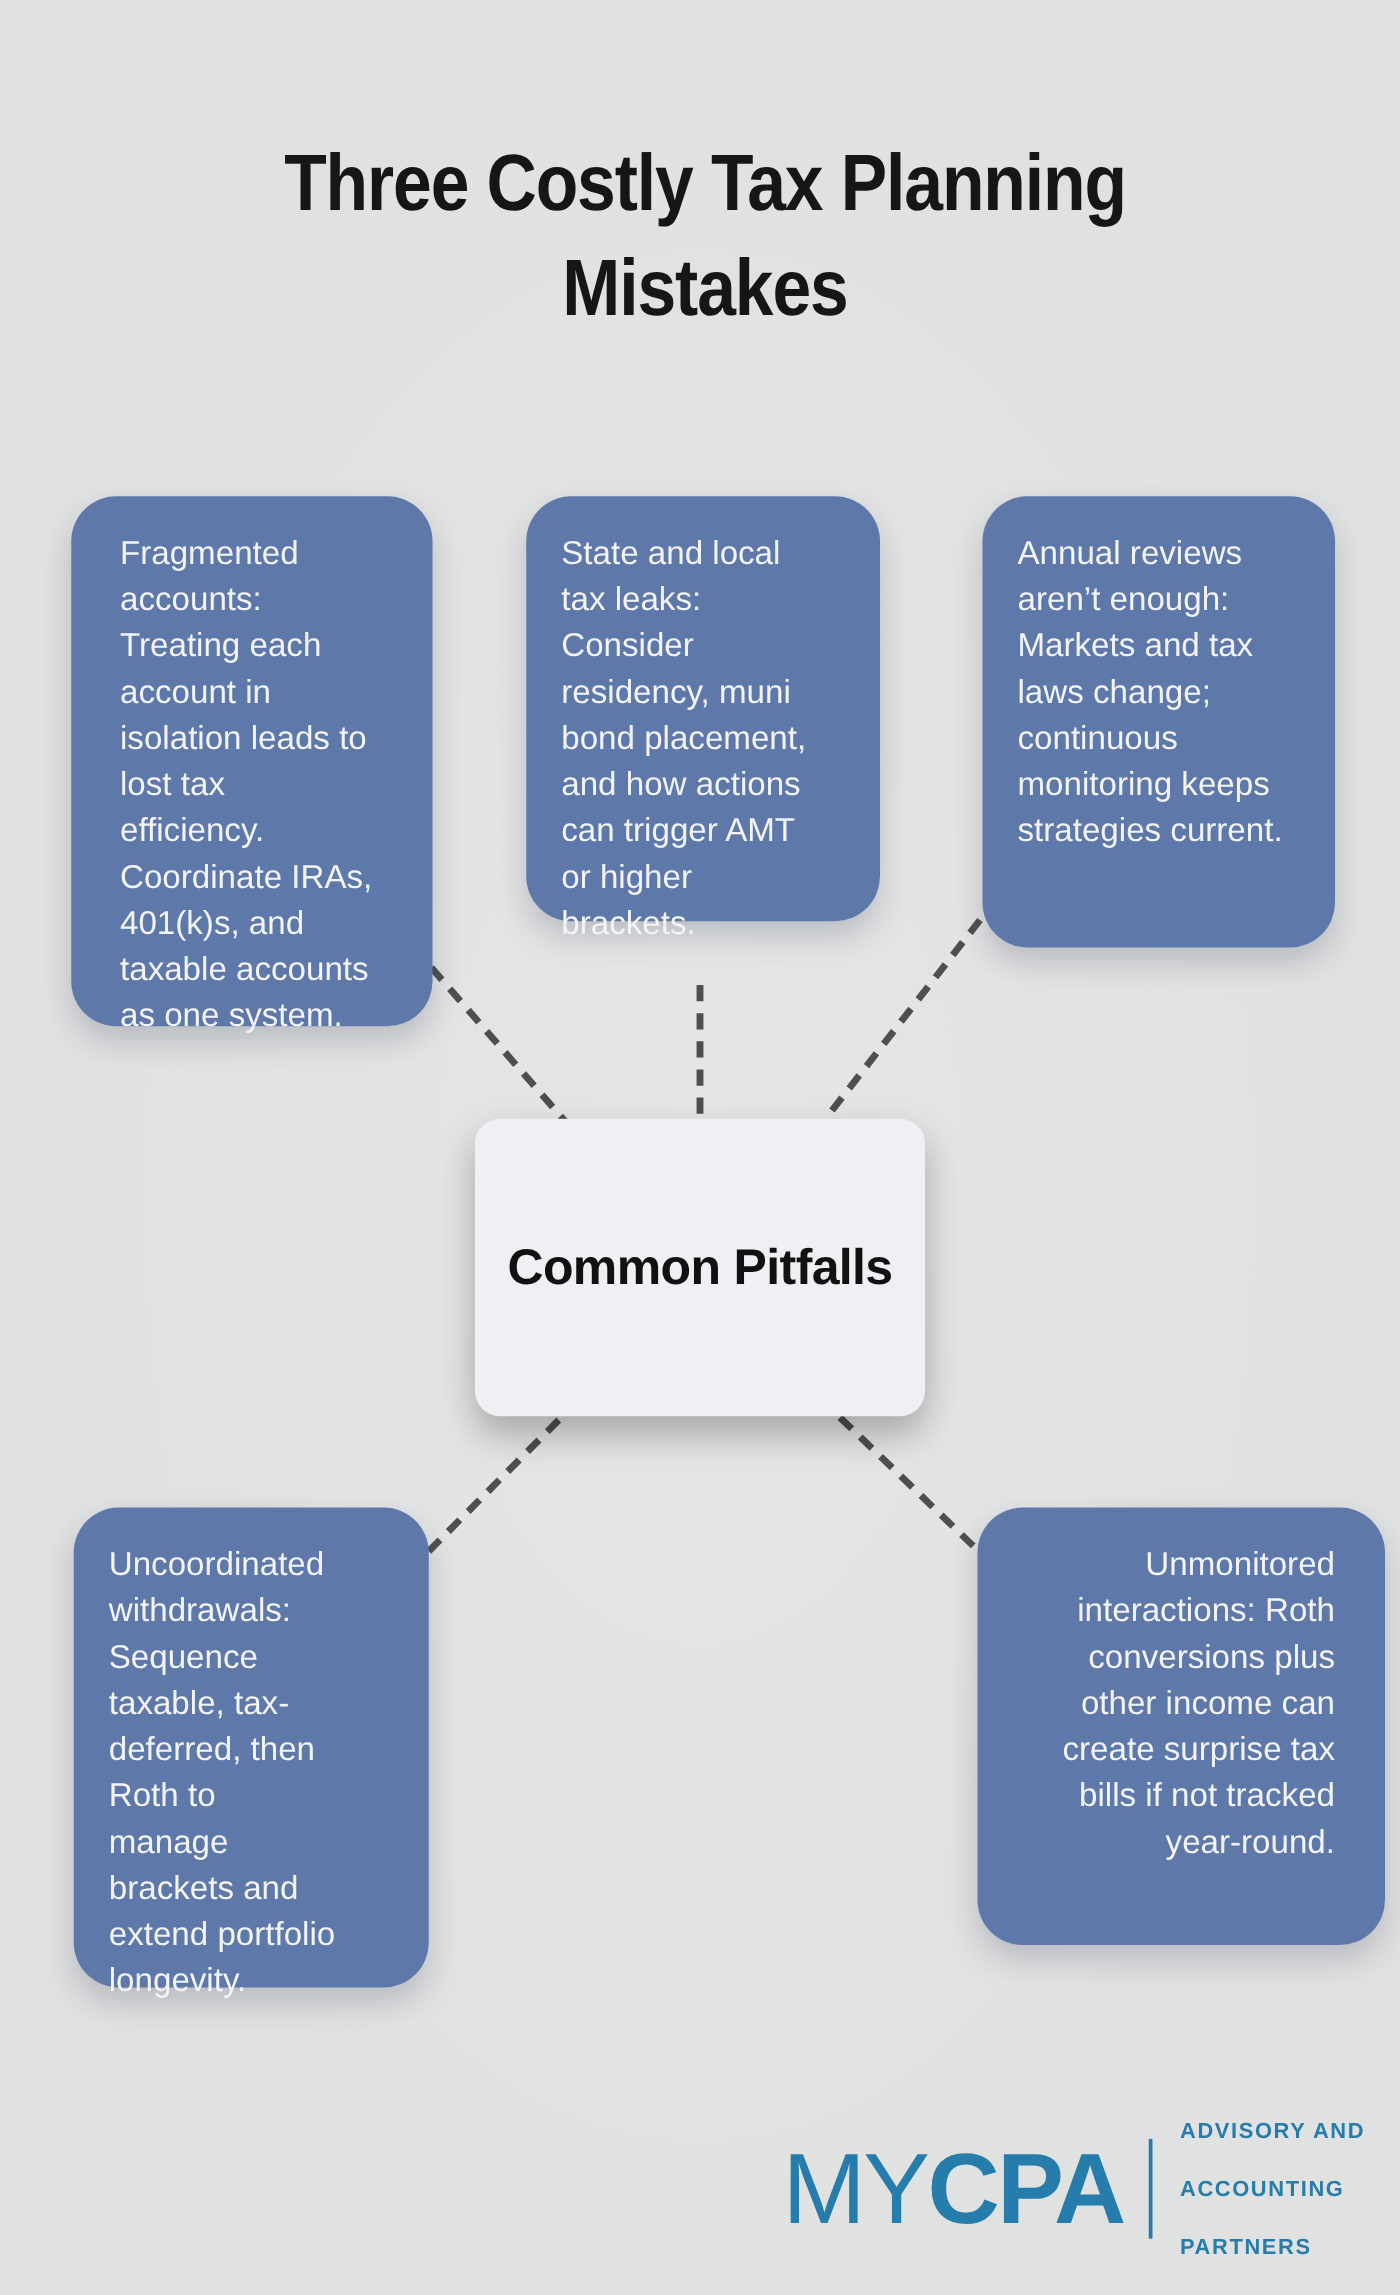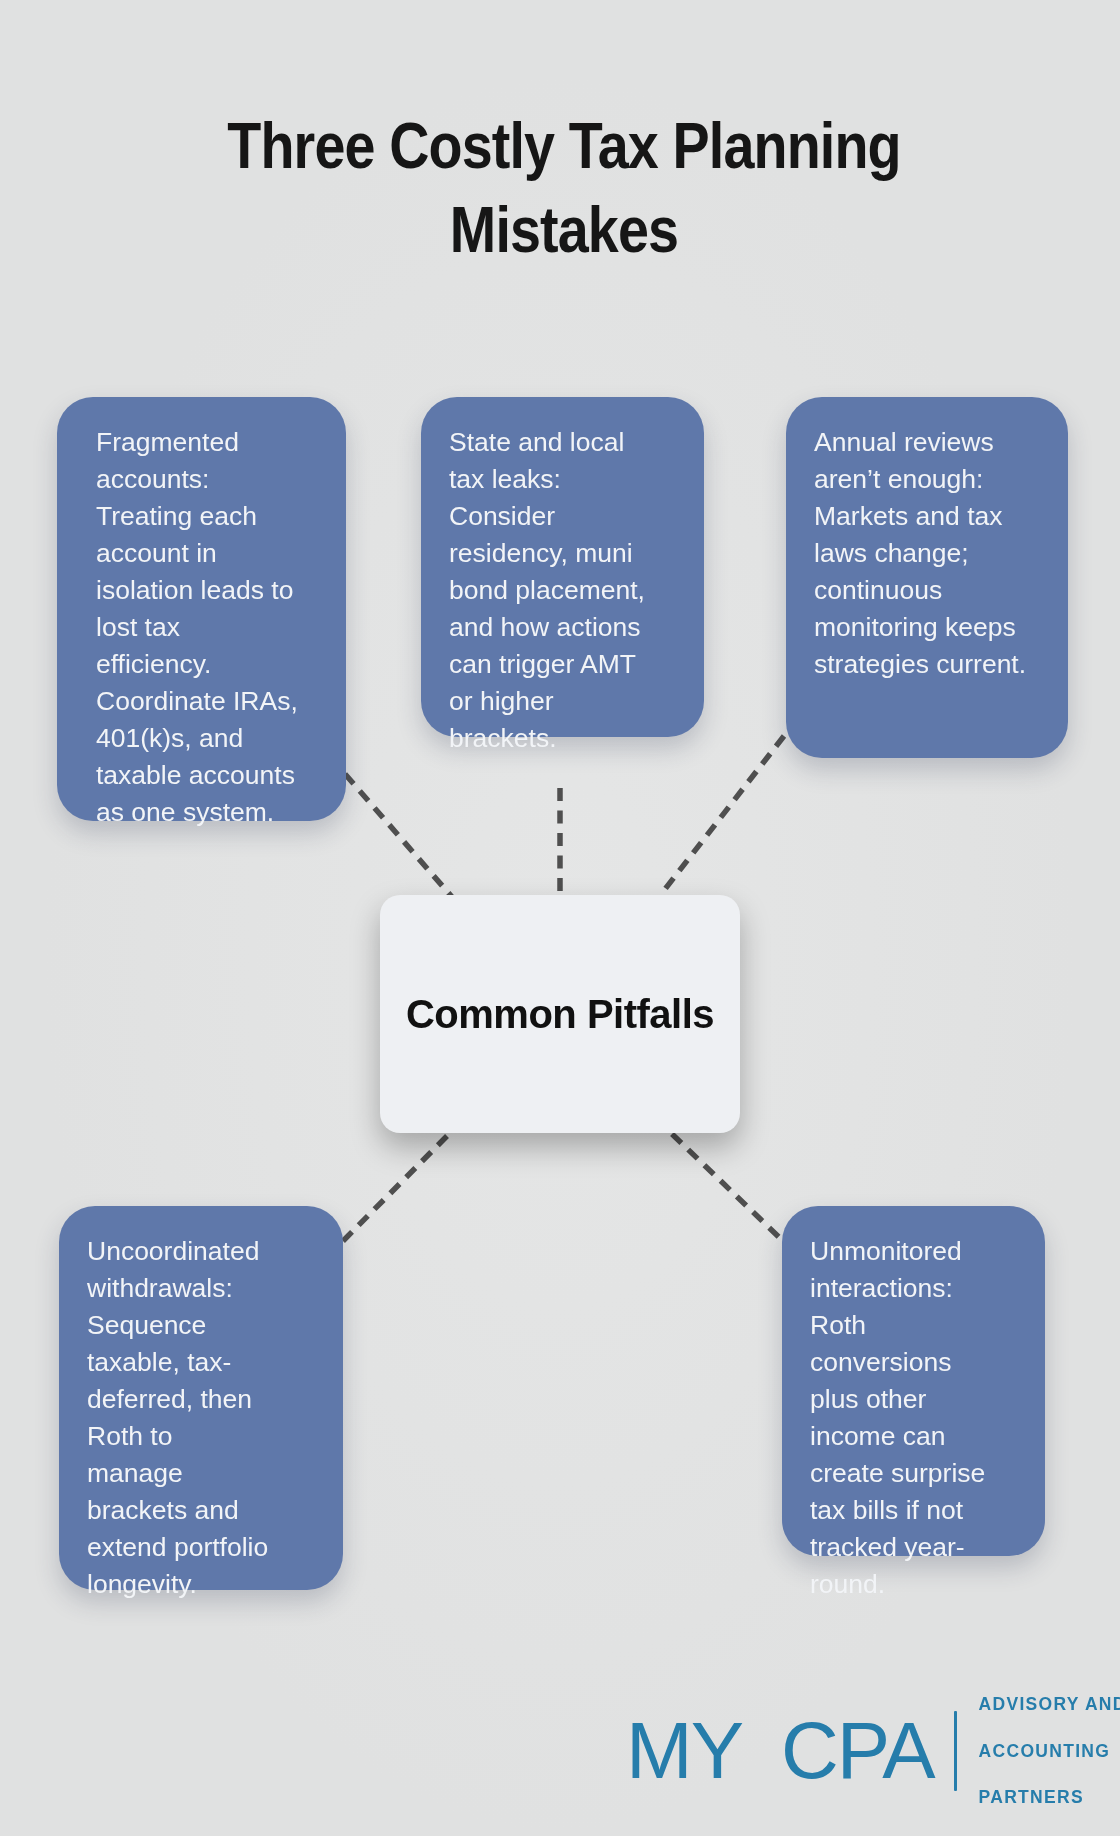--- a/index.html
+++ b/index.html
@@ -49,21 +49,21 @@
     font-size:26.5px;line-height:37px;
     padding:27px 34px 24px 28px;
     box-shadow:0 12px 24px rgba(45,55,80,0.22);
     box-sizing:border-box;
   }
   .pitfall p{margin:0;}
   .node-0{left:57px;  top:397px;  width:289px; height:424px; padding-right:48px;padding-left:39px;}
   .node-1{left:421px; top:397px;  width:283px; height:340px; padding-right:44px;}
   .node-2{left:786px; top:397px;  width:282px; height:361px; padding-right:24px;}
   .node-3{left:59px;  top:1206px; width:284px; height:384px; padding-right:68px;}
-  .node-4{left:782px; top:1206px; width:263px; height:350px; padding-right:40px;}
+  .node-4{left:782px; top:1206px; width:326px; height:350px; padding-right:40px;text-align:right;}
   
   .center-node{
     position:absolute;left:380px;top:895px;width:360px;height:238px;
     background:var(--center-bg);
     border-radius:20px;
     box-shadow:0 14px 30px rgba(0,0,0,0.28);
     display:flex;align-items:center;justify-content:center;
     box-sizing:border-box;
   }
   .center-node .label{
@@ -74,21 +74,21 @@
   .logo{
     position:absolute;left:604px;top:1692px;
     display:flex;align-items:center;
     color:var(--logo-teal);
   }
   .wordmark{
     font-size:80px;line-height:80px;letter-spacing:-2px;
     white-space:nowrap;
   }
   .wordmark .light{font-weight:300;margin-left:22px;}
-  .wordmark .bold{font-weight:400;margin-left:39px;}
+  .wordmark .bold{font-weight:700;}
   .logo-divider{
     width:3px;height:80px;background:var(--logo-teal);
     margin:0 22px 0 20px;border-radius:1px;
   }
   .tagline{
     display:flex;flex-direction:column;
     font-size:17.5px;line-height:24.5px;font-weight:600;
     letter-spacing:1.3px;white-space:nowrap;gap:22px;
   }
 </style>

